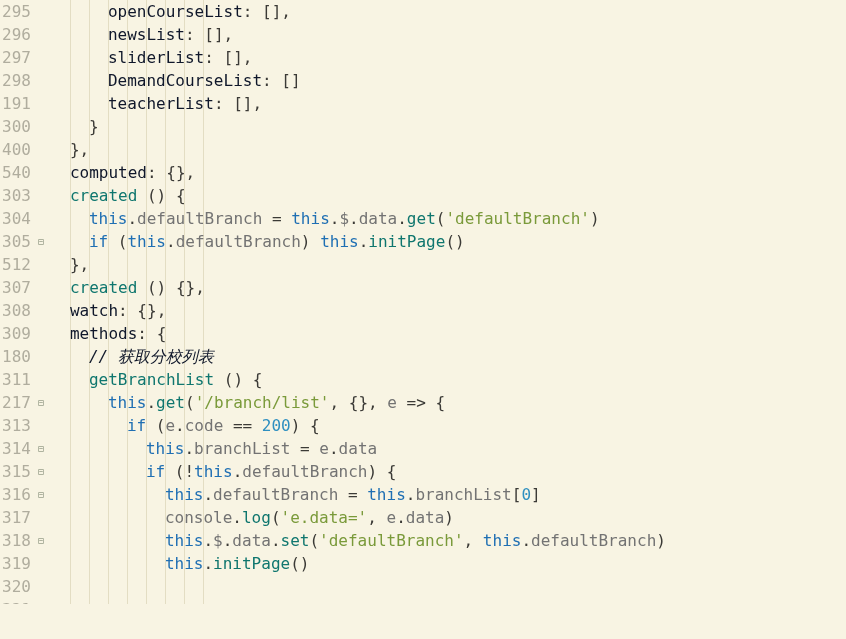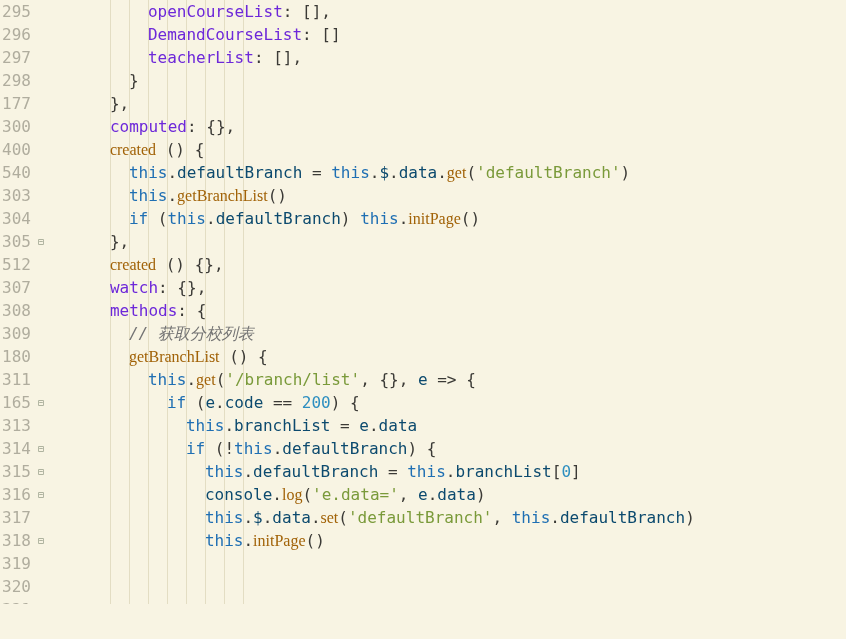--- a/index.html
+++ b/index.html
@@ -8,21 +8,20 @@
     background: #f8f4e3;
     font-family: "Menlo", "Consolas", "DejaVu Sans Mono", monospace;
     font-size: 16px;
     line-height: 23px;
     overflow: hidden;
   }
   .editor {
     display: flex;
     width: 846px;
     height: 604px;
-    gap: 40px;
   }
   .gutter {
     flex: 0 0 auto;
     display: flex;
     background: #f8f4e3;
     user-select: none;
   }
   .line-numbers {
     text-align: right;
     color: #b0ad9e;
@@ -67,55 +66,55 @@
   }
   .iguide {
     position: absolute;
     top: 0;
     bottom: 0;
     width: 1px;
     background: #e3ddc3;
   }
   
   .t-default { color: #3b3a36; }
-  .t-key     { color: #6d28d9; text-align: center; }      
+  .t-key     { color: #0f172a; text-align: center; }      
   .t-punc    { color: #3b3a36; }
   .t-kw      { color: #1f6fb3; }      
-  .t-ident   { color: #0c4a6e; }
-  .t-method  { color: #a16207; font-family: Liberation Serif, serif; }      
+  .t-ident   { color: #737373; }
+  .t-method  { color: #0f766e; }      
   .t-str     { color: #7a9a3a; }      
   .t-num     { color: #2e8fc0; }      
   .t-op      { color: #3b3a36; }
-  .t-comment { color: #737373; font-style: italic; }
+  .t-comment { color: #0f172a; font-style: italic; }
 </style>
 </head>
 <body>
 
 <div class="editor">
 
   <div class="gutter">
     <div class="line-numbers" id="line-numbers">
         <div>295</div>
         <div>296</div>
         <div>297</div>
         <div>298</div>
-        <div>177</div>
+        <div>191</div>
         <div>300</div>
         <div>400</div>
         <div>540</div>
         <div>303</div>
         <div>304</div>
         <div>305</div>
         <div>512</div>
         <div>307</div>
         <div>308</div>
         <div>309</div>
         <div>180</div>
         <div>311</div>
-        <div>165</div>
+        <div>217</div>
         <div>313</div>
         <div>314</div>
         <div>315</div>
         <div>316</div>
         <div>317</div>
         <div>318</div>
         <div>319</div>
         <div>320</div>
         <div>321</div>
         <div>322</div>
@@ -157,28 +156,29 @@
         <div class="iguide" style="left: 23px;"></div>
         <div class="iguide" style="left: 42px;"></div>
         <div class="iguide" style="left: 61px;"></div>
         <div class="iguide" style="left: 80px;"></div>
         <div class="iguide" style="left: 99px;"></div>
         <div class="iguide" style="left: 118px;"></div>
         <div class="iguide" style="left: 137px;"></div>
         <div class="iguide" style="left: 156px;"></div>
       </div>
   <div class="row"><span style="display: inline-block; width: 57px;"></span><span class="t-key">openCourseList</span><span class="t-punc">:</span><span class="t-default"> </span><span class="t-punc">[]</span><span class="t-punc">,</span></div>
+      <div class="row"><span style="display: inline-block; width: 57px;"></span><span class="t-key">newsList</span><span class="t-punc">:</span><span class="t-default"> </span><span class="t-punc">[]</span><span class="t-punc">,</span></div>
+      <div class="row"><span style="display: inline-block; width: 57px;"></span><span class="t-key">sliderList</span><span class="t-punc">:</span><span class="t-default"> </span><span class="t-punc">[]</span><span class="t-punc">,</span></div>
       <div class="row"><span style="display: inline-block; width: 57px;"></span><span class="t-key">DemandCourseList</span><span class="t-punc">:</span><span class="t-default"> </span><span class="t-punc">[]</span></div>
       <div class="row"><span style="display: inline-block; width: 57px;"></span><span class="t-key">teacherList</span><span class="t-punc">:</span><span class="t-default"> </span><span class="t-punc">[]</span><span class="t-punc">,</span></div>
       <div class="row"><span style="display: inline-block; width: 38px;"></span><span class="t-punc">}</span></div>
       <div class="row"><span style="display: inline-block; width: 19px;"></span><span class="t-punc">},</span></div>
       <div class="row"><span style="display: inline-block; width: 19px;"></span><span class="t-key">computed</span><span class="t-punc">:</span><span class="t-default"> </span><span class="t-punc">{}</span><span class="t-punc">,</span></div>
       <div class="row"><span style="display: inline-block; width: 19px;"></span><span class="t-method">created</span><span class="t-default"> </span><span class="t-punc">()</span><span class="t-default"> </span><span class="t-punc">{</span></div>
       <div class="row"><span style="display: inline-block; width: 38px;"></span><span class="t-kw">this</span><span class="t-punc">.</span><span class="t-ident">defaultBranch</span><span class="t-default"> </span><span class="t-op">=</span><span class="t-default"> </span><span class="t-kw">this</span><span class="t-punc">.</span><span class="t-ident">$</span><span class="t-punc">.</span><span class="t-ident">data</span><span class="t-punc">.</span><span class="t-method">get</span><span class="t-punc">(</span><span class="t-str">'defaultBranch'</span><span class="t-punc">)</span></div>
-      <div class="row"><span style="display: inline-block; width: 38px;"></span><span class="t-kw">this</span><span class="t-punc">.</span><span class="t-method">getBranchList</span><span class="t-punc">()</span></div>
       <div class="row"><span style="display: inline-block; width: 38px;"></span><span class="t-kw">if</span><span class="t-default"> </span><span class="t-punc">(</span><span class="t-kw">this</span><span class="t-punc">.</span><span class="t-ident">defaultBranch</span><span class="t-punc">)</span><span class="t-default"> </span><span class="t-kw">this</span><span class="t-punc">.</span><span class="t-method">initPage</span><span class="t-punc">()</span></div>
       <div class="row"><span style="display: inline-block; width: 19px;"></span><span class="t-punc">},</span></div>
       <div class="row"><span style="display: inline-block; width: 19px;"></span><span class="t-method">created</span><span class="t-default"> </span><span class="t-punc">()</span><span class="t-default"> </span><span class="t-punc">{}</span><span class="t-punc">,</span></div>
       <div class="row"><span style="display: inline-block; width: 19px;"></span><span class="t-key">watch</span><span class="t-punc">:</span><span class="t-default"> </span><span class="t-punc">{}</span><span class="t-punc">,</span></div>
       <div class="row"><span style="display: inline-block; width: 19px;"></span><span class="t-key">methods</span><span class="t-punc">:</span><span class="t-default"> </span><span class="t-punc">{</span></div>
       <div class="row"><span style="display: inline-block; width: 38px;"></span><span class="t-comment">// 获取分校列表</span></div>
       <div class="row"><span style="display: inline-block; width: 38px;"></span><span class="t-method">getBranchList</span><span class="t-default"> </span><span class="t-punc">()</span><span class="t-default"> </span><span class="t-punc">{</span></div>
       <div class="row"><span style="display: inline-block; width: 57px;"></span><span class="t-kw">this</span><span class="t-punc">.</span><span class="t-method">get</span><span class="t-punc">(</span><span class="t-str">'/branch/list'</span><span class="t-punc">,</span><span class="t-default"> </span><span class="t-punc">{}</span><span class="t-punc">,</span><span class="t-default"> </span><span class="t-ident">e</span><span class="t-default"> </span><span class="t-op">=&gt;</span><span class="t-default"> </span><span class="t-punc">{</span></div>
       <div class="row"><span style="display: inline-block; width: 76px;"></span><span class="t-kw">if</span><span class="t-default"> </span><span class="t-punc">(</span><span class="t-ident">e</span><span class="t-punc">.</span><span class="t-ident">code</span><span class="t-default"> </span><span class="t-op">==</span><span class="t-default"> </span><span class="t-num">200</span><span class="t-punc">)</span><span class="t-default"> </span><span class="t-punc">{</span></div>
       <div class="row"><span style="display: inline-block; width: 95px;"></span><span class="t-kw">this</span><span class="t-punc">.</span><span class="t-ident">branchList</span><span class="t-default"> </span><span class="t-op">=</span><span class="t-default"> </span><span class="t-ident">e</span><span class="t-punc">.</span><span class="t-ident">data</span></div>

